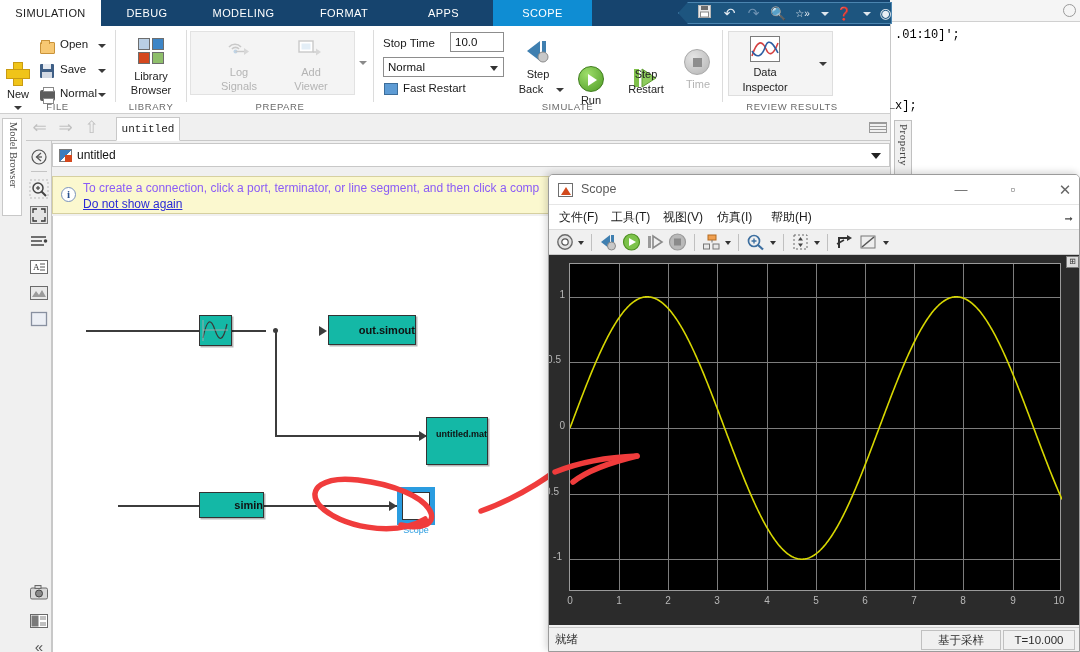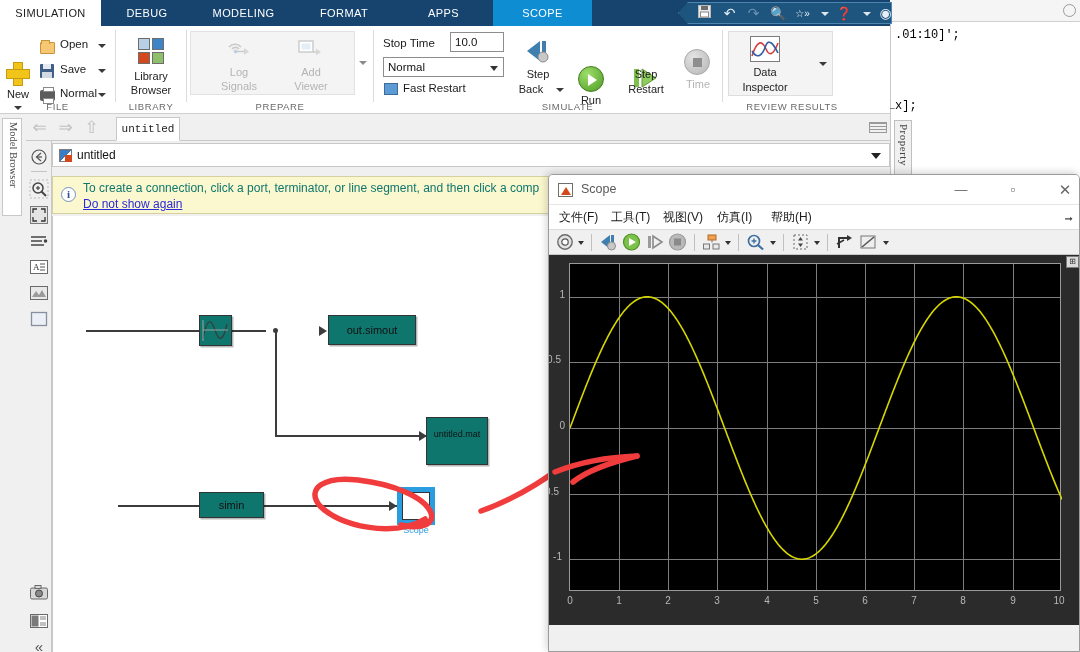--- a/index.html
+++ b/index.html
@@ -250,21 +250,21 @@
     background: #fbf8cf; border: 1px solid #d6d0a0;
   }
   .notice-ico {
     position: absolute; left: 8px; top: 10px; width: 15px; height: 15px;
     border-radius: 50%; background: #ffffff; border: 1.5px solid #7a93bc;
     color: #28518c; font-size: 11px; font-weight: bold; text-align: center;
     line-height: 13px; font-family: "Liberation Serif", serif;
   }
   .notice-txt {
     position: absolute; left: 30px; top: 4px; width: 800px;
-    font-size: 12px; color: #0f766e; white-space: nowrap; overflow: hidden;
+    font-size: 12px; color: #8b5cf6; white-space: nowrap; overflow: hidden;
   }
   .notice-link {
     position: absolute; left: 30px; top: 20px;
     font-size: 12px; color: #2a2ad6; text-decoration: underline; cursor: pointer;
   }
 
   
   .mb-tab {
     position: absolute; left: 2px; top: 118px; width: 20px; height: 98px;
     background: #ffffff; border: 1px solid #c8c8c8;
@@ -286,23 +286,23 @@
     position: absolute; left: 6px; width: 16px; height: 1px; background: #c4c4c4;
   }
 
   
   .canvas {
     position: absolute; left: 52px; top: 216px; width: 838px; height: 436px;
     background: #ffffff; border-left: 1px solid #c8c8c8;
   }
 
   .blk {
-    position: absolute; background: #0f766e; border: 1.3px solid #333;
+    position: absolute; background: #14b8a6; border: 1.3px solid #333;
     box-shadow: 1.5px 1.5px 0 rgba(0,0,0,0.28);
-    font-size: 11px; color: #111; text-align: center;
+    font-size: 11px; color: #111; text-align: right; font-weight: bold;
   }
   .wire { position: absolute; background: #3c3c3c; }
   .junction {
     position: absolute; width: 5px; height: 5px; background: #3c3c3c; border-radius: 50%;
   }
   .arrowhead {
     position: absolute; width: 0; height: 0;
     border-left: 8px solid #3c3c3c;
     border-top: 5px solid transparent; border-bottom: 5px solid transparent;
   }
@@ -829,20 +829,25 @@
       <div class="xtick" style="left:156px; top:340px;">3</div>
       <div class="xtick" style="left:206px; top:340px;">4</div>
       <div class="xtick" style="left:255px; top:340px;">5</div>
       <div class="xtick" style="left:304px; top:340px;">6</div>
       <div class="xtick" style="left:353px; top:340px;">7</div>
       <div class="xtick" style="left:402px; top:340px;">8</div>
       <div class="xtick" style="left:452px; top:340px;">9</div>
       <div class="xtick" style="left:498px; top:340px;">10</div>
     </div>
 
+    <div class="sw-status">
+      <div class="st-left">就绪</div>
+      <div class="st-cell" style="left:372px; width:80px;">基于采样</div>
+      <div class="st-cell" style="left:454px; width:72px;">T=10.000</div>
+    </div>
   </div>
 
   <svg class="redmark" style="left:0; top:0; width:1080px; height:652px; z-index:50;">
     <path d="M555 472 C580 462, 610 457, 637 456" stroke="#f03c3c" stroke-width="5.5" fill="none" stroke-linecap="round"></path>
     <path d="M637 456 C612 462, 588 470, 573 482" stroke="#f03c3c" stroke-width="5.5" fill="none" stroke-linecap="round"></path>
   </svg>
 
 </div>
 
 </body></html>

